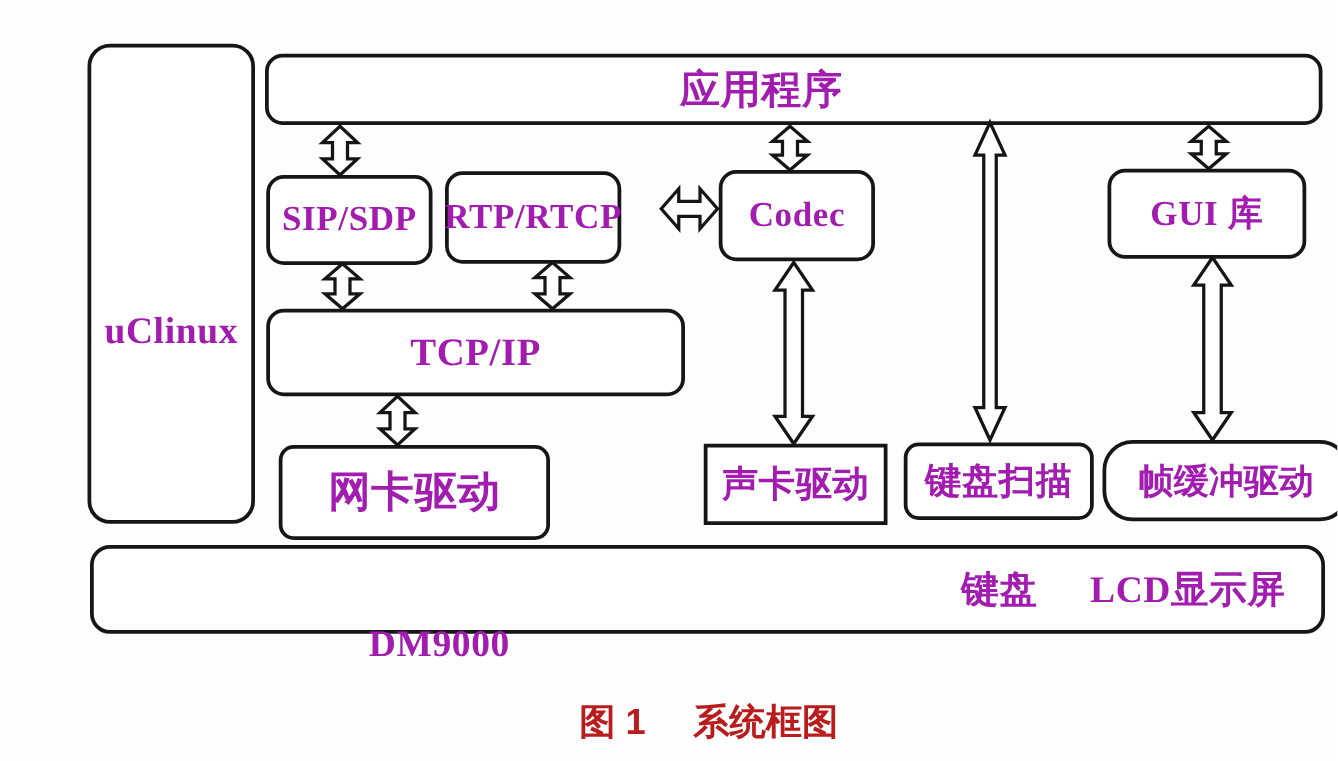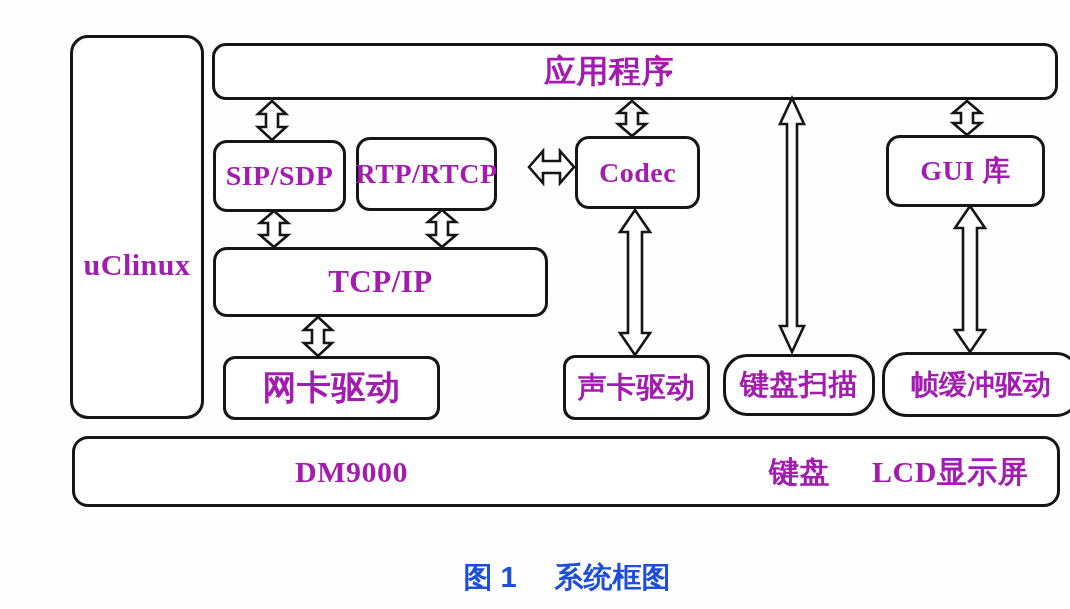--- a/index.html
+++ b/index.html
@@ -35,44 +35,44 @@
     left: 212px; top: 43px; width: 846px; height: 57px;
     border-radius: 14px;
     font-size: 32px;
   }
   .box-application .label { position: relative; left: -26px; }
   .box-sip     { left: 213px; top: 140px; width: 133px; height: 72px; border-radius: 14px; font-size: 28px; }
   .box-rtp     { left: 356px; top: 137px; width: 141px; height: 74px; border-radius: 14px; font-size: 28px; }
   .box-codec   { left: 575px; top: 136px; width: 125px; height: 73px; border-radius: 14px; font-size: 28px; }
   .box-gui     { left: 886px; top: 135px; width: 159px; height: 72px; border-radius: 14px; font-size: 28px; }
   .box-tcp     { left: 213px; top: 247px; width: 335px; height: 70px; border-radius: 14px; font-size: 31px; }
-  .box-nic     { left: 223px; top: 356px; width: 217px; height: 64px; border-radius: 12px; font-size: 34px; }
-  .box-sound   { left: 563px; top: 355px; width: 147px; height: 65px; border-radius: 12px; font-size: 29px; }
-  .box-kbd     { left: 723px; top: 354px; width: 152px; height: 62px; border-radius: 24px; font-size: 29px; }
+  .box-nic     { left: 223px; top: 356px; width: 217px; height: 76px; border-radius: 12px; font-size: 34px; }
+  .box-sound   { left: 563px; top: 355px; width: 147px; height: 65px; border-radius: 0; font-size: 29px; }
+  .box-kbd     { left: 723px; top: 354px; width: 152px; height: 62px; border-radius: 12px; font-size: 29px; }
   .box-fb      { left: 882px; top: 352px; width: 198px; height: 65px; border-radius: 24px; font-size: 28px; letter-spacing: 0; }
   .box-hw {
     left: 72px; top: 436px; width: 988px; height: 71px;
     border-radius: 16px;
     font-size: 30px;
     justify-content: flex-start;
   }
   .hw-item { position: absolute; top: 50%; transform: translateY(-50%); font-weight: bold; white-space: nowrap; }
   .hw-cpu      { left: 12px; }
-  .hw-ethernet { left: 220px; }
+  .hw-ethernet { left: 220px; margin-top: 44px; }
   .hw-audio    { left: 482px; }
   .hw-keyboard { left: 694px; }
   .hw-display  { left: 797px; }
   .caption {
     position: absolute;
     left: 567px; top: 558px;
     transform: translateX(-50%);
     font-family: "Liberation Sans", "DejaVu Sans", sans-serif;
     font-weight: bold;
     font-size: 29px;
-    color: #1d4ed8;
+    color: #b91c1c;
     white-space: nowrap;
   }
   .caption .gap { display: inline-block; width: 38px; }
   .arrows {
     position: absolute;
     left: 0; top: 0; width: 1070px; height: 609px;
     pointer-events: none;
   }
   .arrows polygon {
     fill: #ffffff;

